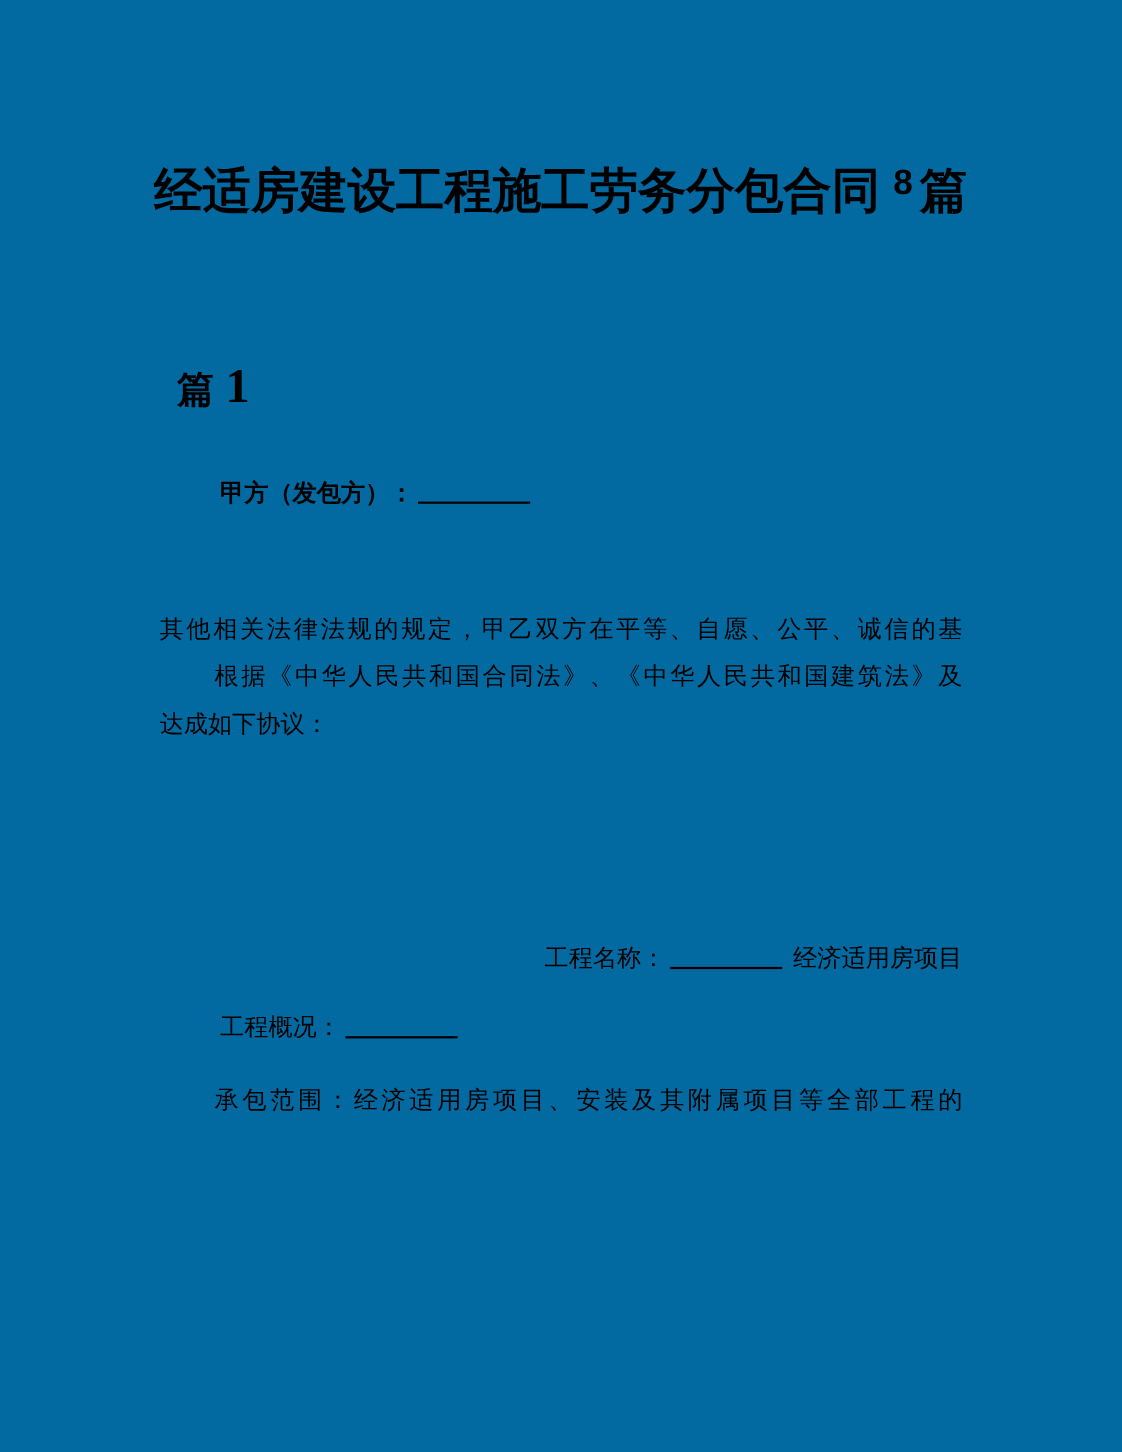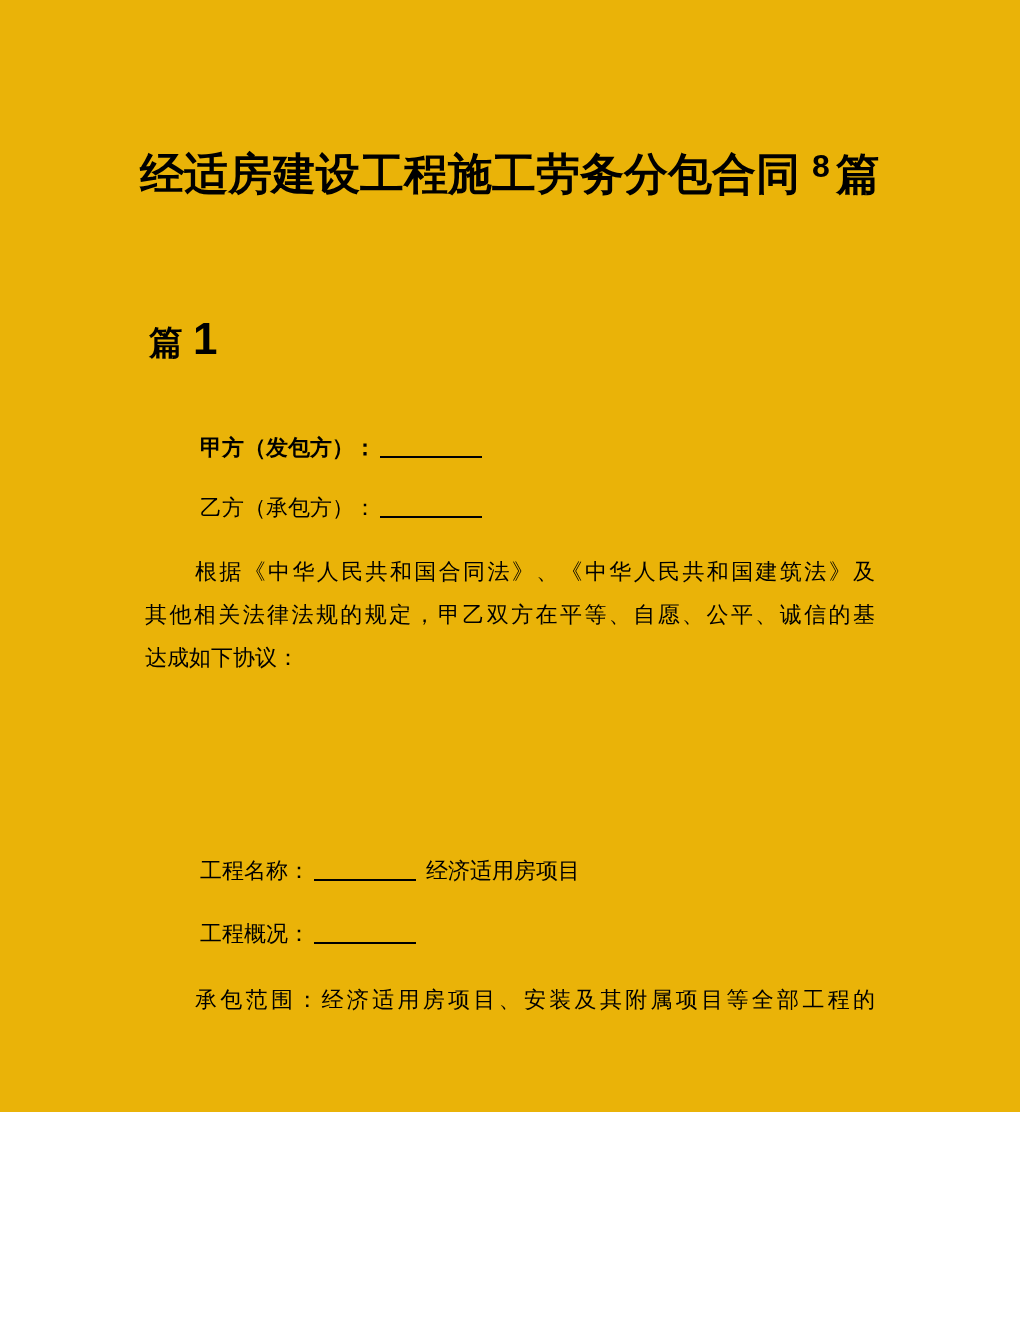--- a/index.html
+++ b/index.html
@@ -2,42 +2,42 @@
 <html><head>
 <meta charset="utf-8">
 <style>
   html, body { margin: 0; padding: 0; }
   body {
     width: 1020px; height: 1320px;
     background: #ffffff;
     font-family: "Liberation Sans", "DejaVu Sans", sans-serif;
     color: #000000;
   }
-  .page { position: relative; width: 1020px; height: 1112px; background: #eab308; overflow: hidden; }
+  .page { position: relative; width: 1020px; height: 1320px; background: #0369a1; overflow: hidden; }
 
   .doc-title {
     position: absolute; top: 148px; left: 0; width: 100%;
     text-align: center; font-size: 44px; font-weight: bold; line-height: 52px;
     margin: 0; white-space: nowrap;
   }
   .doc-title .sup-num { font-size: 32px; position: relative; top: -12px; margin: 0 6px 0 12px; }
 
   .part-heading {
     position: absolute; top: 312px; left: 145px;
-    font-size: 34px; font-weight: bold; line-height: 46px; margin: 4px;
+    font-size: 34px; font-weight: bold; line-height: 46px; margin: 16px; font-family: Liberation Serif, serif;
   }
   .part-heading .num { font-size: 44px; margin-left: 10px; }
 
   .field {
     position: absolute; left: 145px; right: 145px;
     font-size: 22px; line-height: 40px; text-indent: 55px; white-space: nowrap;
   }
   .f-party-a { top: 428px; font-weight: bold; }
   .f-party-b { top: 488px; }
-  .f-name    { top: 851px; }
+  .f-name    { top: 851px; text-align: right; }
   .f-loc     { top: 914px; }
 
   .blank {
     display: inline-block; width: 102px; height: 1px;
     border-bottom: 2px solid #000; position: relative; top: 3px;
     margin-left: 4px; text-indent: 0;
   }
   .f-name .blank { margin-right: 10px; }
 
   .para { position: absolute; left: 145px; width: 730px; font-size: 22px; line-height: 43px; }
@@ -55,25 +55,24 @@
 <body>
 
 <div class="page">
 
   <h1 class="doc-title"><span>经适房建设工程施工劳务分包合同</span><span class="sup-num">8</span><span>篇</span></h1>
 
   <h2 class="part-heading"><span>篇</span><span class="num">1</span></h2>
 
   <div class="field f-party-a"><span>甲方（发包方）：</span><span class="blank"></span></div>
 
-  <div class="field f-party-b"><span>乙方（承包方）：</span><span class="blank"></span></div>
 
   <div class="para p-intro">
+    <div class="jline">其他相关法律法规的规定，甲乙双方在平等、自愿、公平、诚信的基</div>
     <div class="jline indent">根据《中华人民共和国合同法》、《中华人民共和国建筑法》及</div>
-    <div class="jline">其他相关法律法规的规定，甲乙双方在平等、自愿、公平、诚信的基</div>
     <div>达成如下协议：</div>
   </div>
 
 
   <div class="field f-name"><span>工程名称：</span><span class="blank"></span><span>经济适用房项目</span></div>
 
   <div class="field f-loc"><span>工程概况：</span><span class="blank"></span></div>
 
   <div class="para p-scope">
     <div class="jline indent">承包范围：经济适用房项目、安装及其附属项目等全部工程的</div>

